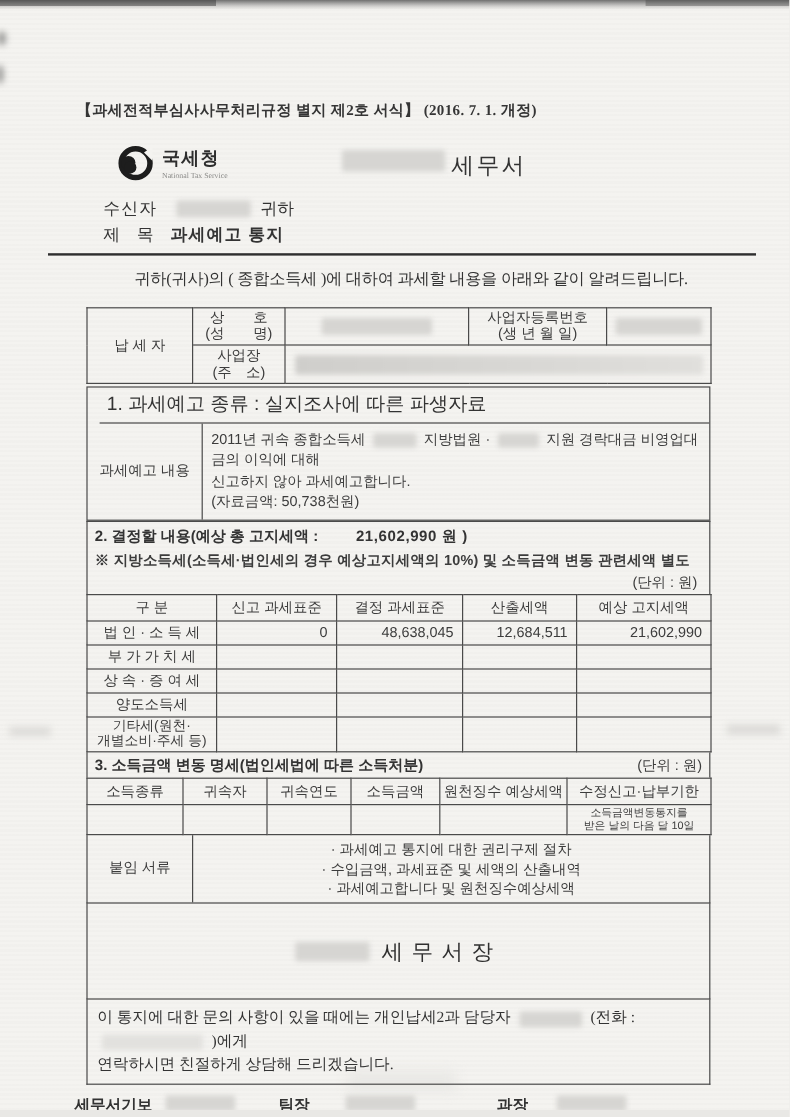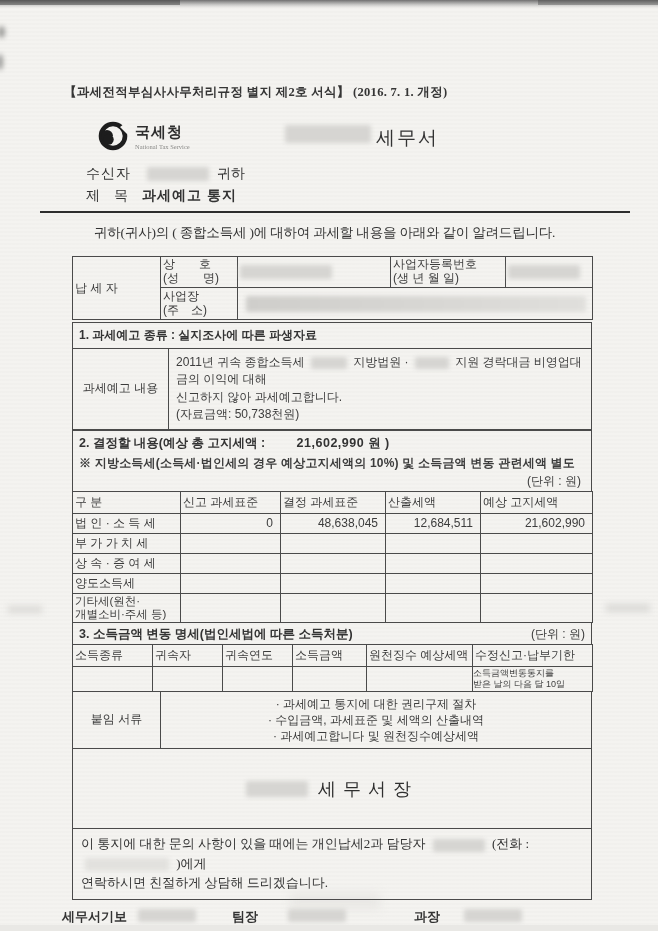--- a/index.html
+++ b/index.html
@@ -36,32 +36,32 @@
   .logo-en { font-size:6.5px; color:#8a8a88; margin-top:1px; }
   .office-title { position:absolute; left:245px; top:4px; display:flex; }
   .office-title .txt { font-family:"Liberation Sans", sans-serif; font-size:19px; letter-spacing:2px; color:#333; }
 
   .addr-line { margin:6px 0 0 46px; font-family:"Liberation Sans", sans-serif; font-size:14px; color:#333; display:flex; align-items:center; }
   .addr-line .lab { letter-spacing:1px; }
   .subject-line { margin:4px 0 0 46px; font-family:"Liberation Sans", sans-serif; font-size:14px; color:#333; display:flex; }
   .subject-line .val { font-weight:700; margin-left:14px; letter-spacing:1px; }
   .hr-thick { margin-top:6px; border-top:2.5px solid #2e2e2e; width:590px; }
 
-  .intro { margin:11px 0 0 54px; font-size:13.5px; color:#333; letter-spacing:-0.2px; }
+  .intro { margin:11px 0 0 72px; font-size:13.5px; color:#333; letter-spacing:-0.2px; }
 
   .stack { margin:14px 0 0 32px; width:520px; }
   table { border-collapse:collapse; table-layout:fixed; width:520px; }
   td, th { border:1.2px solid #4a4a4a; font-family:"Liberation Sans", sans-serif; font-size:12px; font-weight:400;
-           color:#3c3c3c; text-align:left; vertical-align:middle; padding:1px 2px; }
+           color:#3c3c3c; text-align:center; vertical-align:middle; padding:1px 2px; }
   .lbl2 { line-height:1.15; }
   .num { text-align:right; padding-right:7px; }
 
   .secbox { border:1.2px solid #4a4a4a; border-top-width:1.2px; margin-top:2px; }
-  .sec-title-row { font-family:"Liberation Sans", sans-serif; font-size:12px; font-weight:700; color:#333;
-                   padding:4px 6px; border-bottom:1.2px solid #4a4a4a; }
+  .sec-title-row { font-family:"Liberation Sans", sans-serif; font-size:16px; font-weight:400; color:#333;
+                   padding:4px 6px; border-bottom:1.2px solid #4a4a4a;margin-left:10px; }
   .sec1-body { display:flex; }
   .sec1-label { width:96px; flex:0 0 96px; border-right:1.2px solid #4a4a4a; display:flex; align-items:center; justify-content:center;
                 font-family:"Liberation Sans", sans-serif; font-size:12px; color:#3c3c3c; }
   .sec1-text { flex:1; padding:5px 7px; font-family:"Liberation Sans", sans-serif; font-size:12px; line-height:1.45; color:#3c3c3c; }
 
   .sec2-top { border:1.2px solid #4a4a4a; border-bottom:none; padding:4px 6px 0 6px; }
   .sec2-title { font-family:"Liberation Sans", sans-serif; font-size:12.5px; font-weight:700; color:#333; }
   .sec2-title .amount { font-weight:700; margin-left:28px; letter-spacing:0.5px; }
   .sec2-note { font-family:"Liberation Sans", sans-serif; font-size:12px; font-weight:700; color:#3c3c3c; margin-top:3px; letter-spacing:0.2px; }
   .unit { font-family:"Liberation Sans", sans-serif; font-size:12px; color:#3c3c3c; text-align:right; padding:1px 4px 1px 0; }

